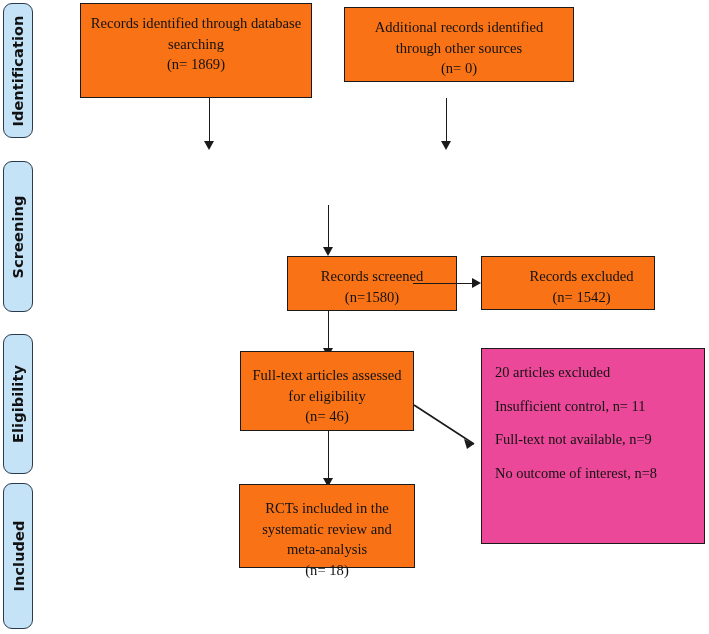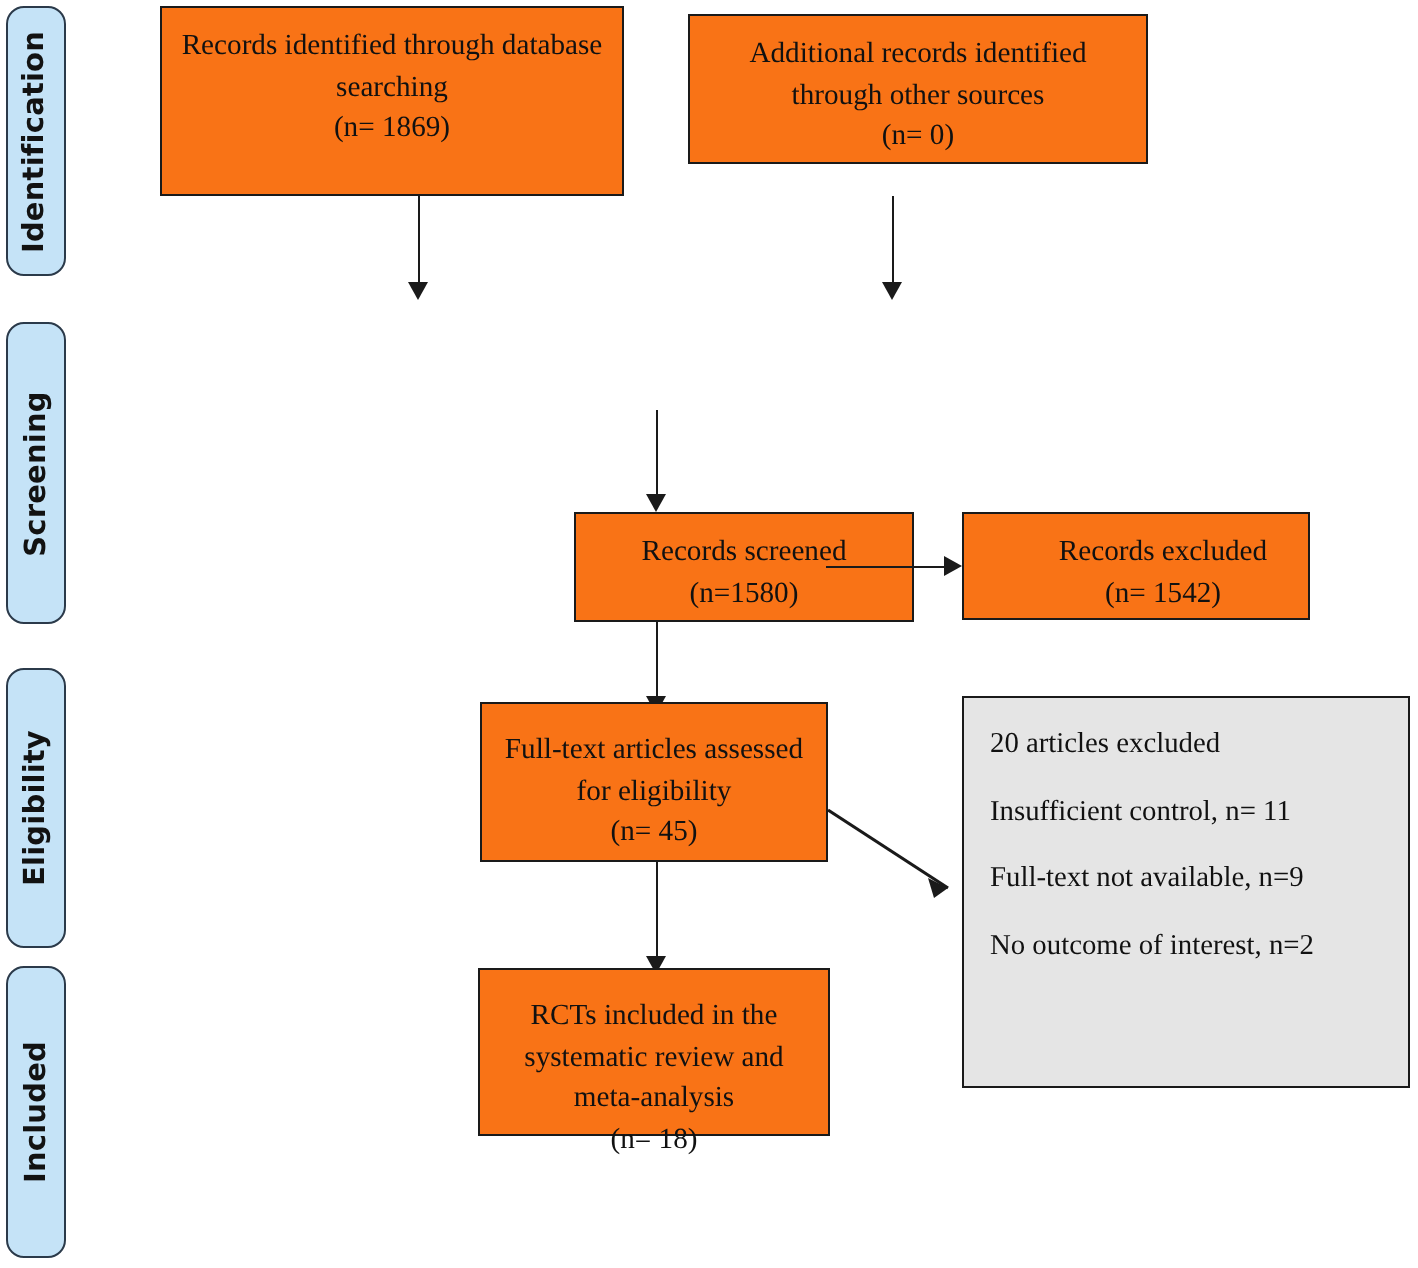--- a/index.html
+++ b/index.html
@@ -58,21 +58,21 @@
     align-items: flex-start;
     justify-content: center;
   }
   .flow-box.pad-top-sm .box-text { padding-top: 9px; }
   .flow-box.pad-top-md .box-text { padding-top: 13px; }
 
   
   .reasons-box {
     position: absolute;
     box-sizing: border-box;
-    background: #e5e5e5;
+    background: #ec4899;
     border: 1.5px solid #1a1a1a;
     color: #111111;
     font-size: 14.4px;
     padding: 14px 11px 8px 13px;
   }
   .reasons-box .reason-line {
     display: block;
     text-align: left;
     line-height: 1.3;
     margin-bottom: 15px;
@@ -166,33 +166,33 @@
     <span class="box-text">Records excluded
 (n= 1542)</span>
   </div>
 
   <div class="v-line" style="left:328px; top:311px; height:38px;"></div>
   <div class="arrow-down" style="left:323px; top:348px;"></div>
 
   <div class="flow-box centered-mid pad-top-md" style="left:240px; top:351px; width:174px; height:80px;">
     <span class="box-text">Full-text articles assessed
 for eligibility
-(n= 45)</span>
+(n= 46)</span>
   </div>
 
   <svg class="diag-svg" style="left:414px; top:405px; width:70px; height:50px;" viewBox="0 0 70 50">
     <line x1="0" y1="0" x2="60" y2="39" stroke="#1a1a1a" stroke-width="1.6"></line>
     <polygon points="60,39 50,34 53,44" fill="#1a1a1a"></polygon>
   </svg>
 
   <div class="reasons-box" style="left:481px; top:348px; width:224px; height:196px;">
     <span class="reason-line">20 articles excluded</span>
     <span class="reason-line">Insufficient control, n= 11</span>
     <span class="reason-line">Full-text not available, n=9</span>
-    <span class="reason-line">No outcome of interest, n=2</span>
+    <span class="reason-line">No outcome of interest, n=8</span>
   </div>
 
   <div class="v-line" style="left:328px; top:431px; height:48px;"></div>
   <div class="arrow-down" style="left:323px; top:478px;"></div>
 
   <div class="flow-box centered-mid pad-top-md" style="left:239px; top:484px; width:176px; height:84px;">
     <span class="box-text">RCTs included in the
 systematic review and
 meta-analysis
 (n= 18)</span>

